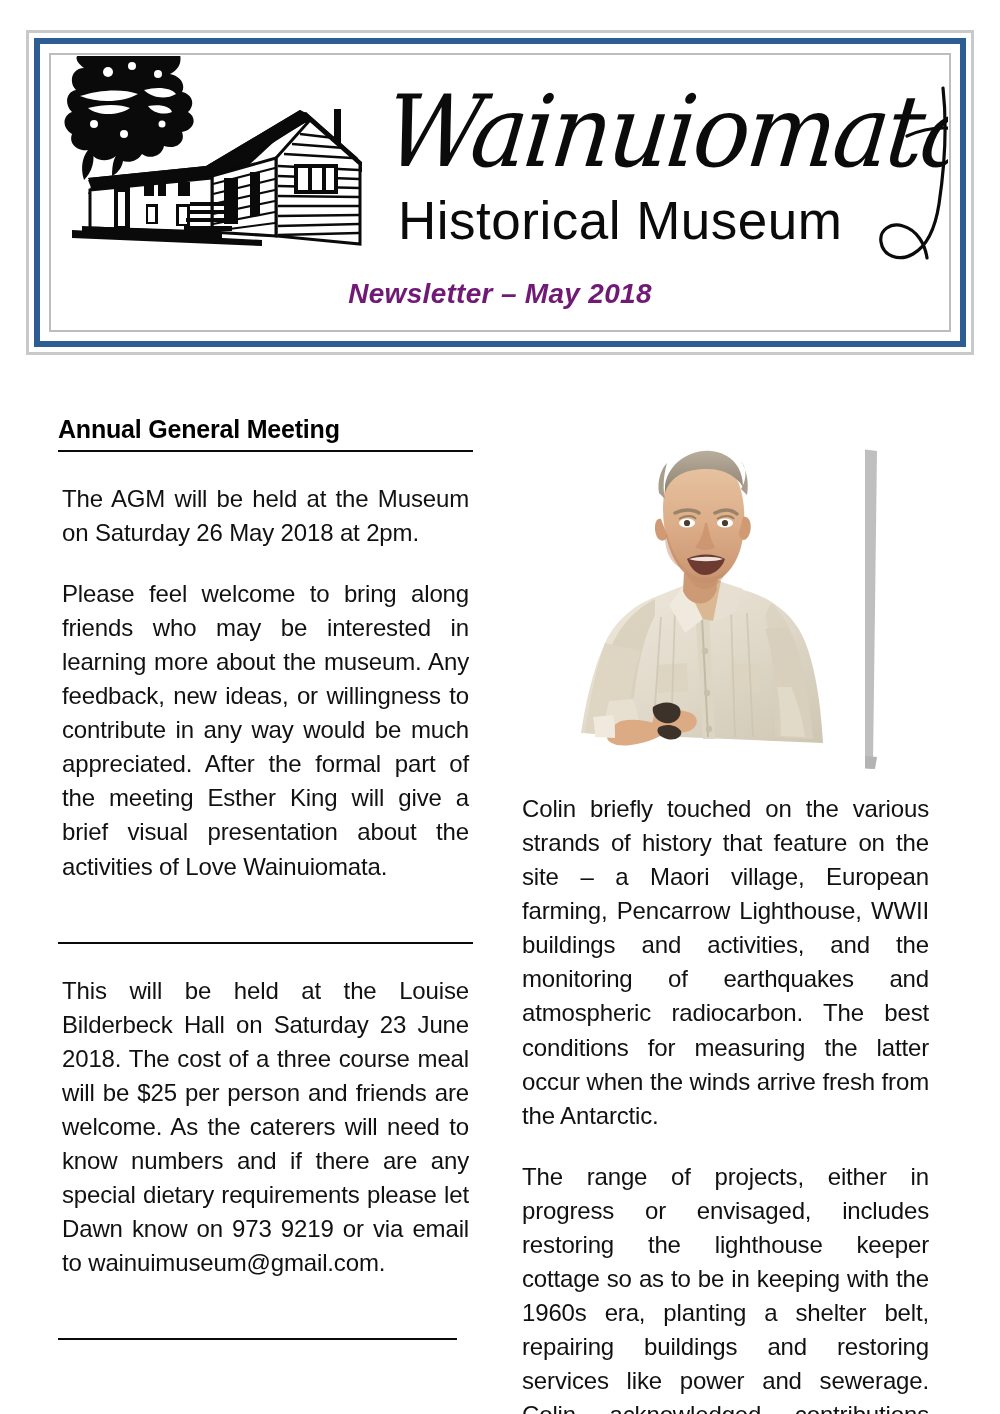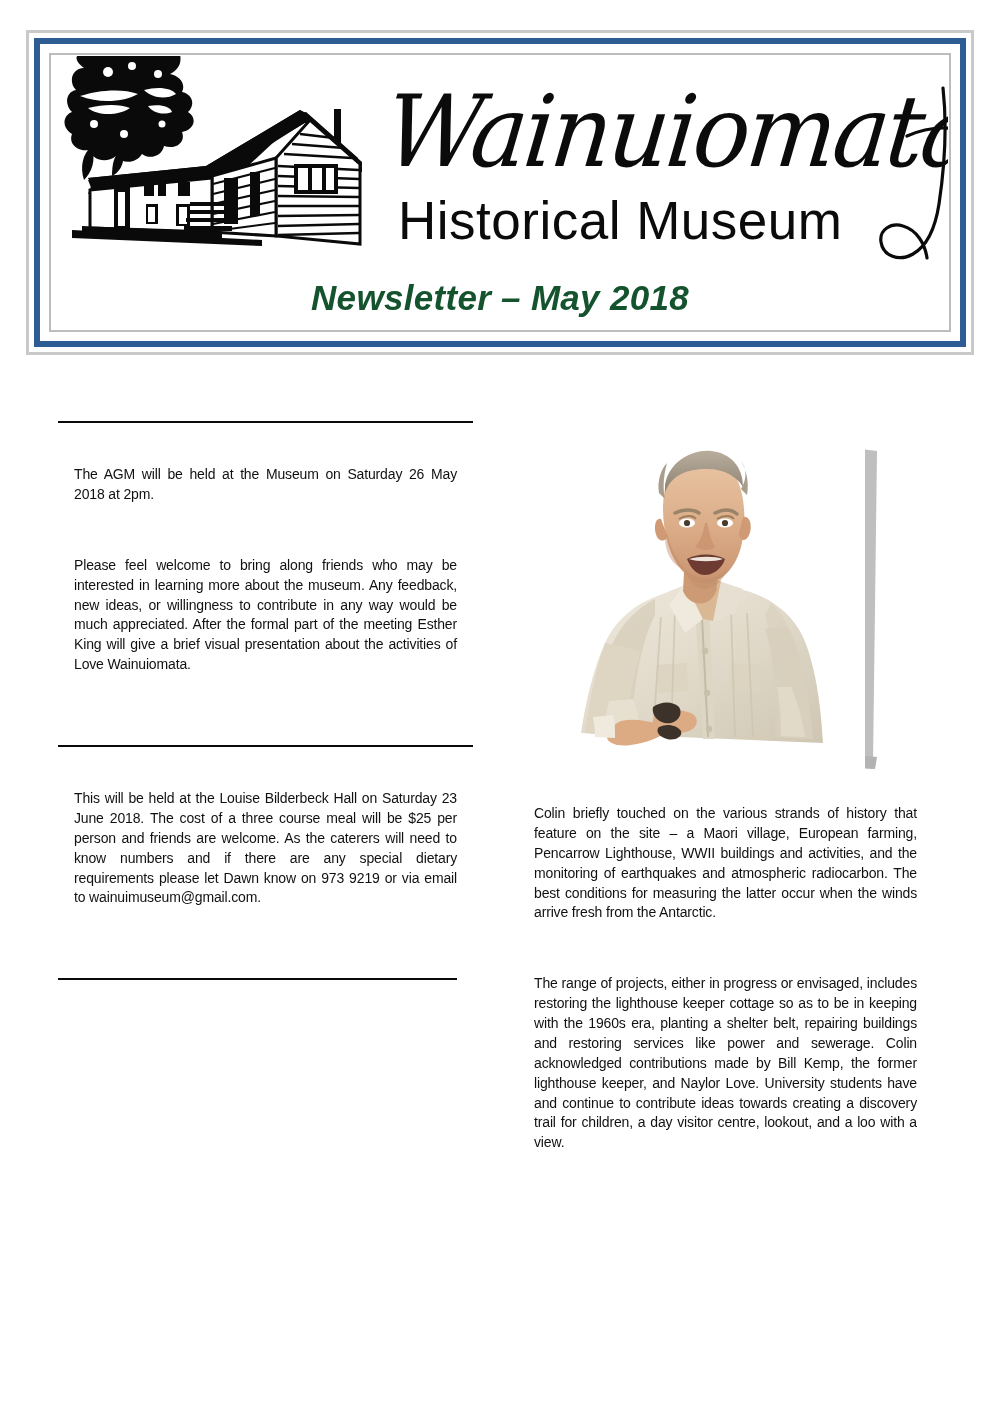--- a/index.html
+++ b/index.html
@@ -118,24 +118,24 @@
   }
 
   
   .newsletter-title {
     position: absolute;
     left: 0;
     right: 0;
     top: 222px;
     text-align: center;
     font-family: "Liberation Sans", sans-serif;
-    font-size: 35px;
+    font-size: 28px;
     font-weight: bold;
     font-style: italic;
-    color: #14532d;
+    color: #701a75;
     letter-spacing: 0.3px;
   }
 
   
   .col-left {
     position: absolute;
     left: 58px;
     top: 415px;
     width: 415px;
   }
@@ -158,25 +158,25 @@
   .heading-rule {
     height: 0;
     border-top: 2.2px solid #0a0a0a;
     margin-top: 6px;
   }
   .heading-rule.short { width: 399px; }
   .heading-rule.full  { width: 415px; }
 
   .body-para {
     font-family: "Liberation Sans", sans-serif;
-    font-size: 14px;
+    font-size: 24px;
     line-height: 1.42;
     color: #111111;
     text-align: justify;
-    margin: 16px;
+    margin: 4px;
     letter-spacing: -0.15px;
   }
   .gap-after-rule { height: 26px; }
   .gap-para { height: 19px; }
   .gap-section-lg { height: 48px; }
 
   
   .photo-block {
     position: absolute;
     left: 525px;
@@ -435,20 +435,21 @@
       <path d="M256 250 C264 268 268 286 270 300 L246 299 C246 278 244 262 242 250 Z" fill="#e2dac8"></path>
 
       <path d="M58 280 C60 292 60 298 60 300 L80 301 C80 292 80 284 78 278 Z" fill="#efe9de"></path>
     </svg>
   </div>
 </div>
 
 <div class="col-left">
 
   <div>
+    <h2 class="section-heading">Annual General Meeting</h2>
     <div class="heading-rule full"></div>
     <div class="gap-after-rule"></div>
     <p class="body-para">The AGM will be held at the Museum on Saturday 26 May 2018 at 2pm.</p>
     <div class="gap-para"></div>
     <p class="body-para">Please feel welcome to bring along friends who may be interested in learning more about the museum. Any feedback, new ideas, or willingness to contribute in any way would be much appreciated. After the formal part of the meeting Esther King will give a brief visual presentation about the activities of Love Wainuiomata.</p>
   </div>
 
   <div class="gap-section-lg"></div>
 
   <div>

